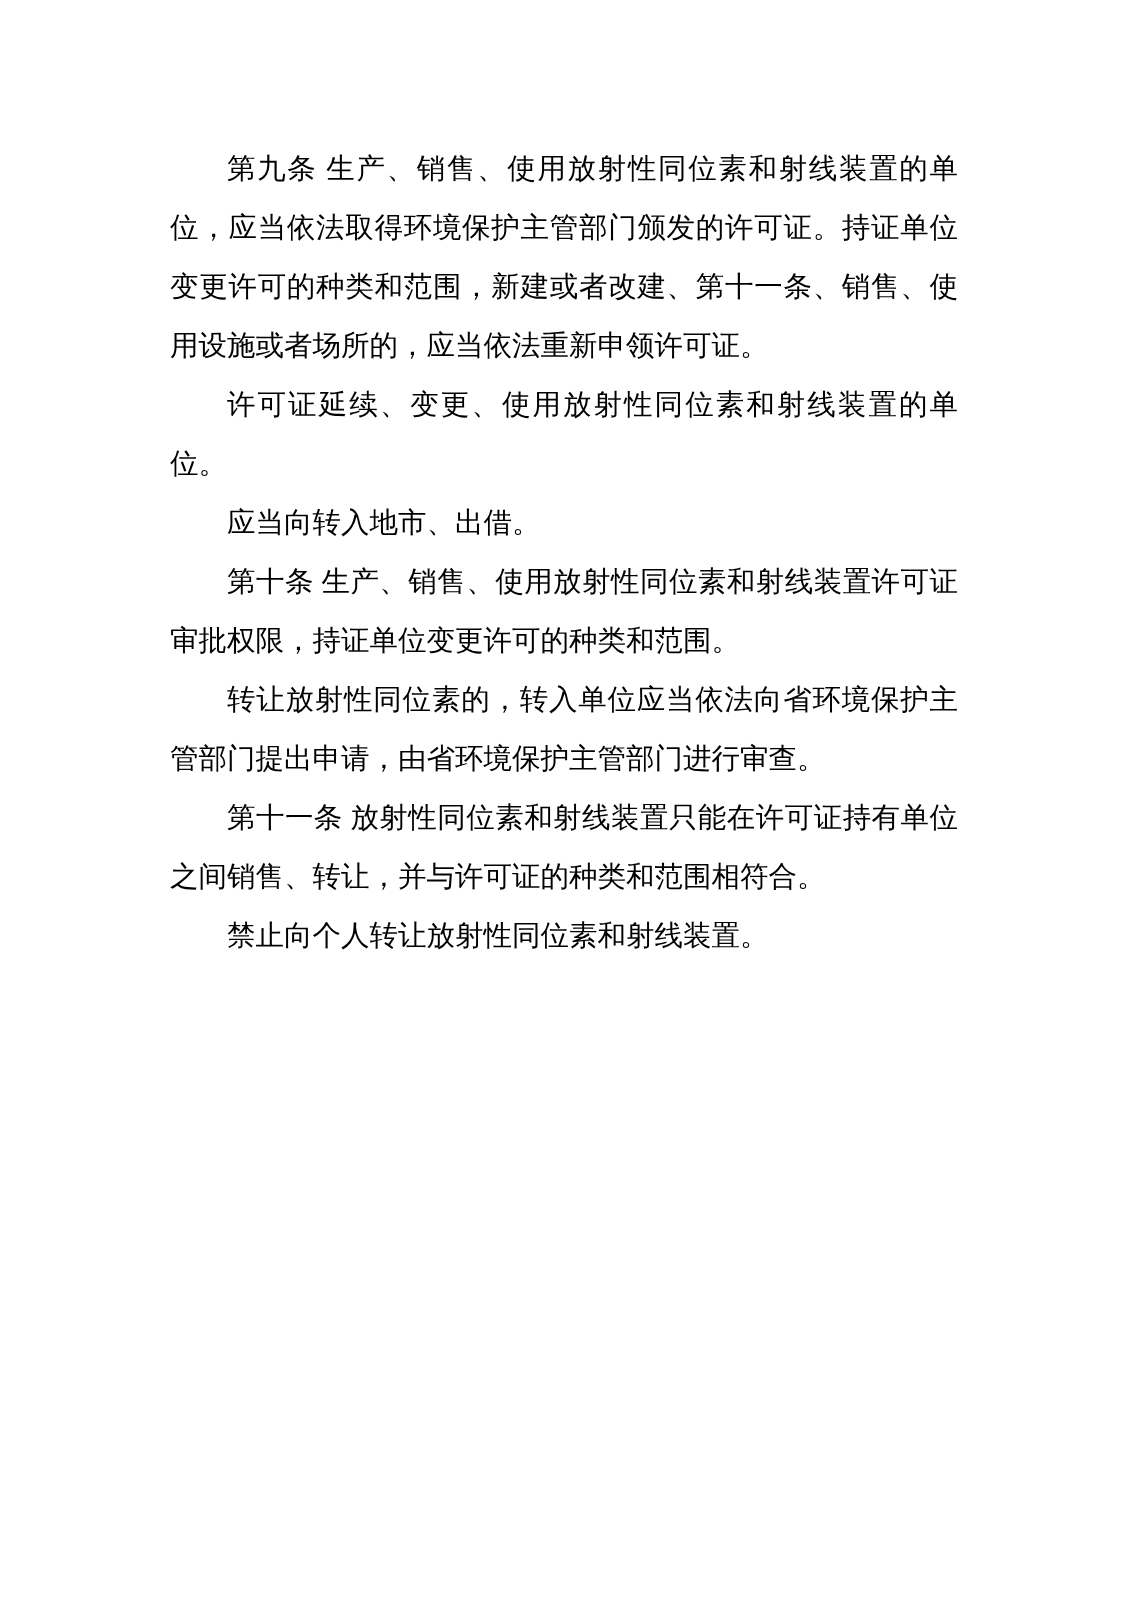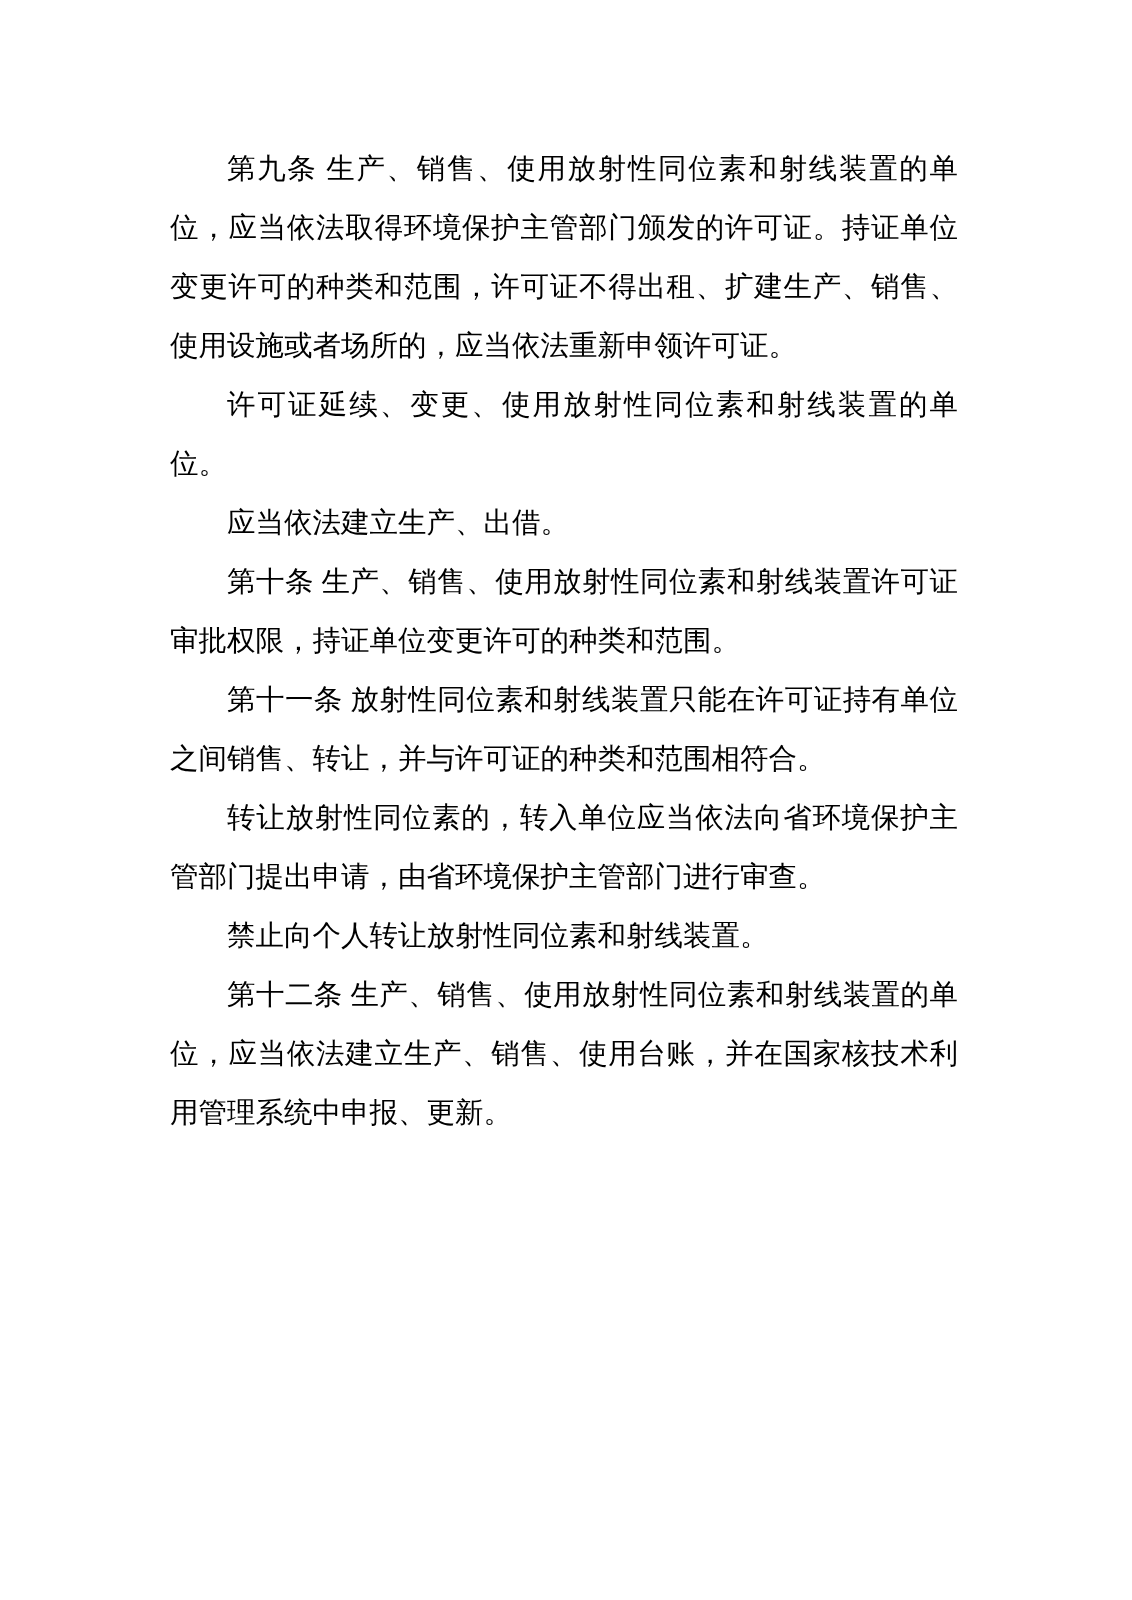--- a/index.html
+++ b/index.html
@@ -32,22 +32,21 @@
     text-justify: inter-ideograph;
     text-indent: 2em;
     word-break: break-all;
   }
 </style>
 </head>
 <body>
 
 <div class="page">
   <div class="text-content">
-    <p class="para">第九条 生产、销售、使用放射性同位素和射线装置的单位，应当依法取得环境保护主管部门颁发的许可证。持证单位变更许可的种类和范围，许可证不得出租、扩建生产、销售、使用设施或者场所的，应当依法重新申领许可证。</p>
+    <p class="para">第九条 生产、销售、使用放射性同位素和射线装置的单位，应当依法取得环境保护主管部门颁发的许可证。持证单位变更许可的种类和范围，新建或者改建、第十一条、销售、使用设施或者场所的，应当依法重新申领许可证。</p>
     <p class="para">许可证延续、变更、使用放射性同位素和射线装置的单位。</p>
-    <p class="para">应当依法建立生产、出借。</p>
+    <p class="para">应当向转入地市、出借。</p>
     <p class="para">第十条 生产、销售、使用放射性同位素和射线装置许可证审批权限，持证单位变更许可的种类和范围。</p>
+    <p class="para">转让放射性同位素的，转入单位应当依法向省环境保护主管部门提出申请，由省环境保护主管部门进行审查。</p>
     <p class="para">第十一条 放射性同位素和射线装置只能在许可证持有单位之间销售、转让，并与许可证的种类和范围相符合。</p>
-    <p class="para">转让放射性同位素的，转入单位应当依法向省环境保护主管部门提出申请，由省环境保护主管部门进行审查。</p>
     <p class="para">禁止向个人转让放射性同位素和射线装置。</p>
-    <p class="para">第十二条 生产、销售、使用放射性同位素和射线装置的单位，应当依法建立生产、销售、使用台账，并在国家核技术利用管理系统中申报、更新。</p>
   </div>
 </div>
 
 </body></html>

